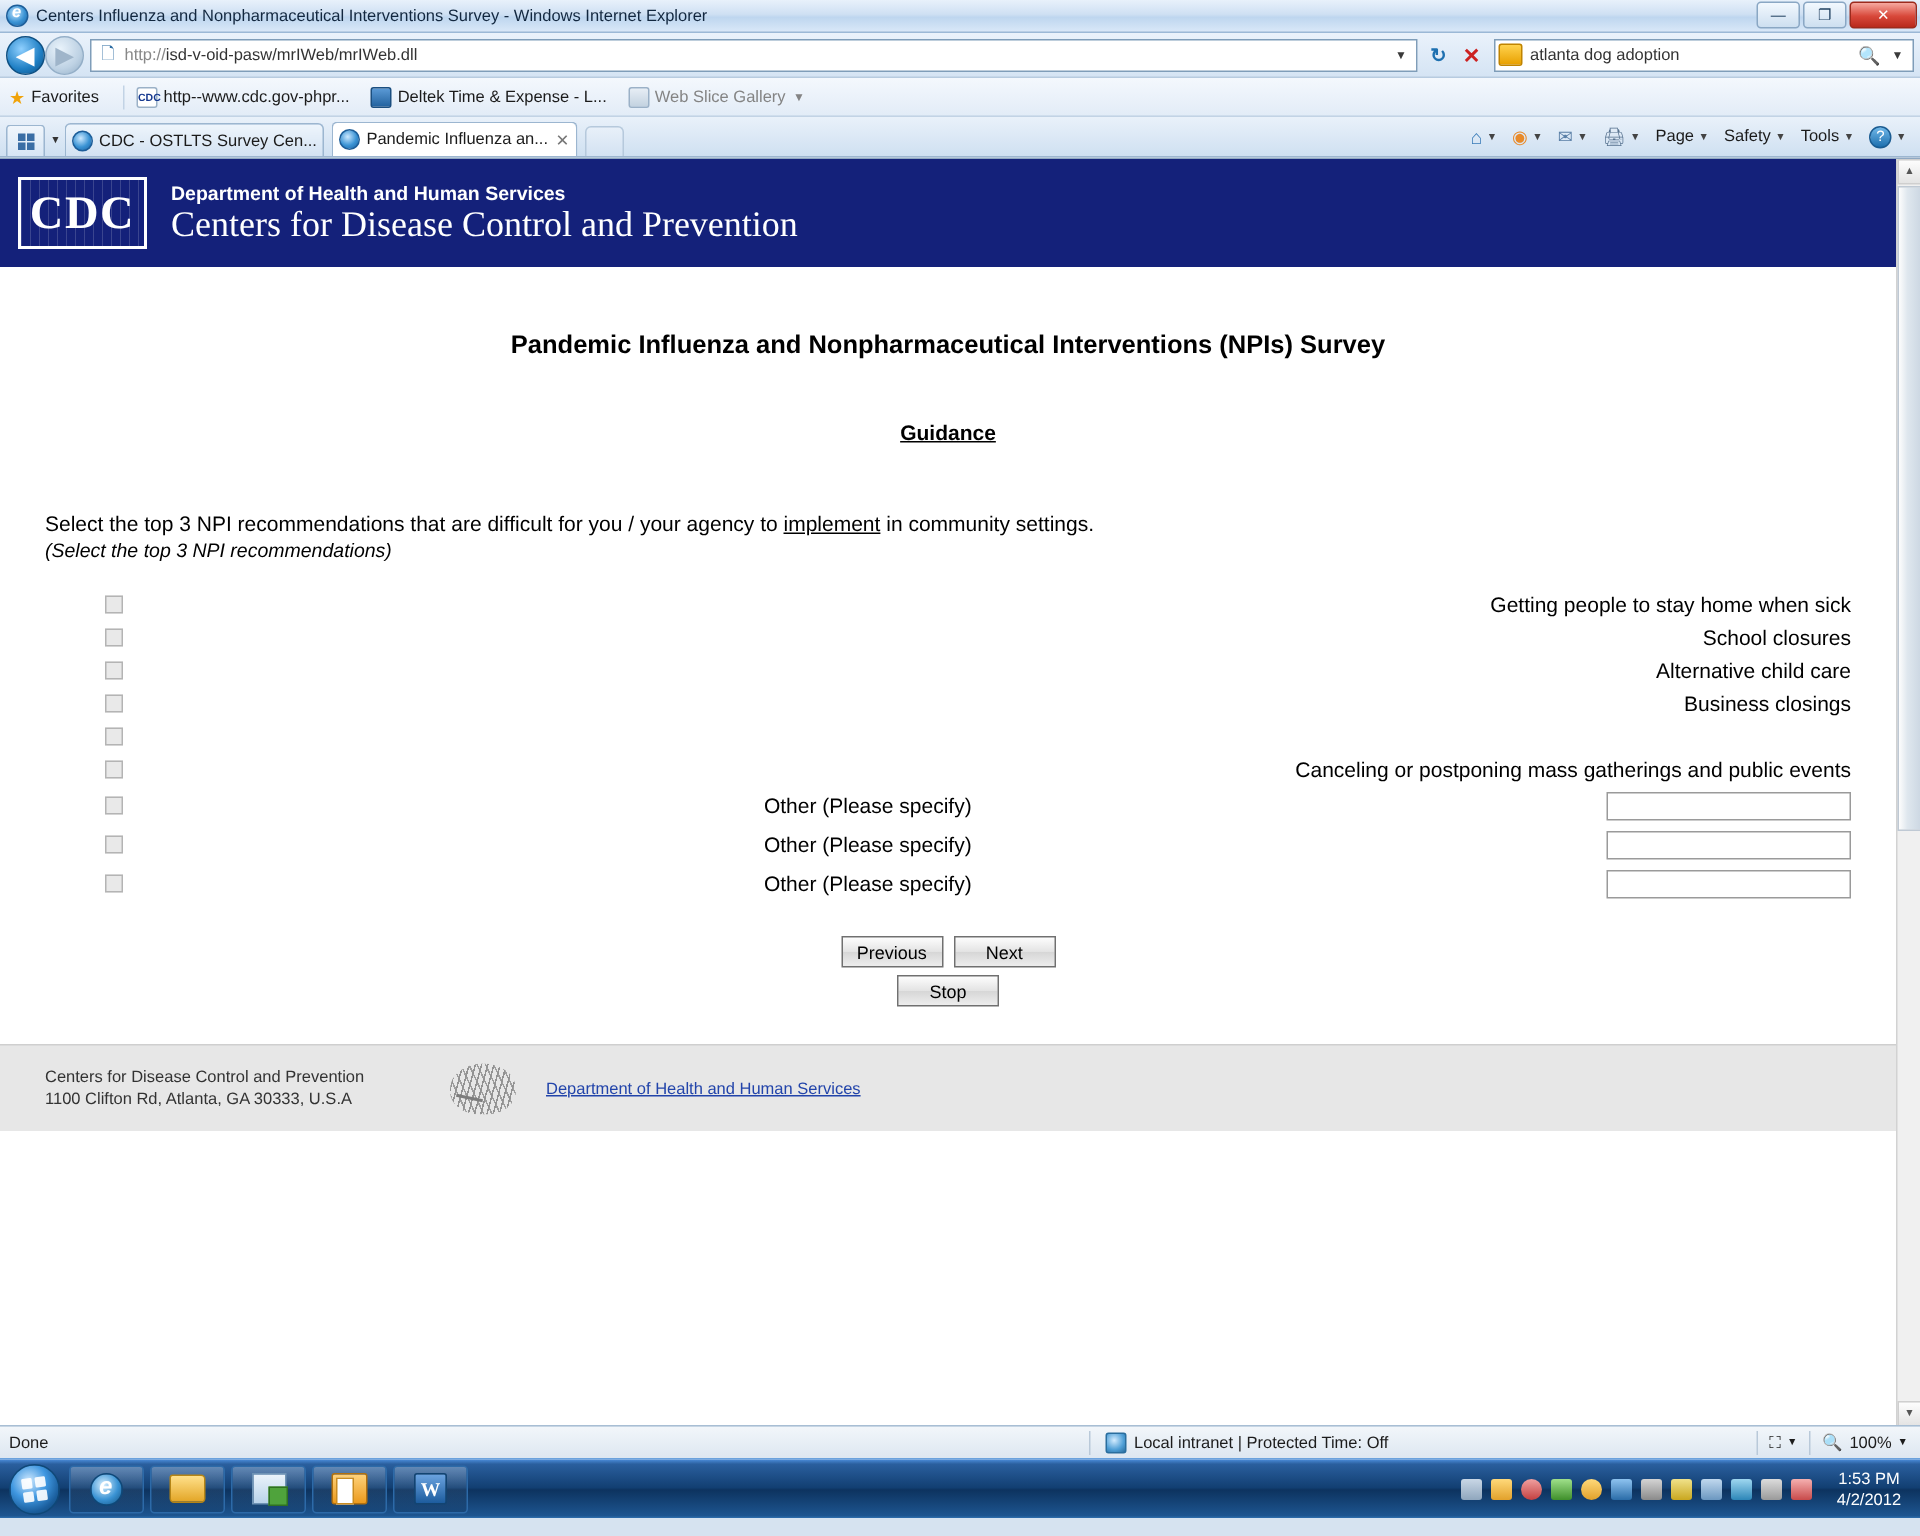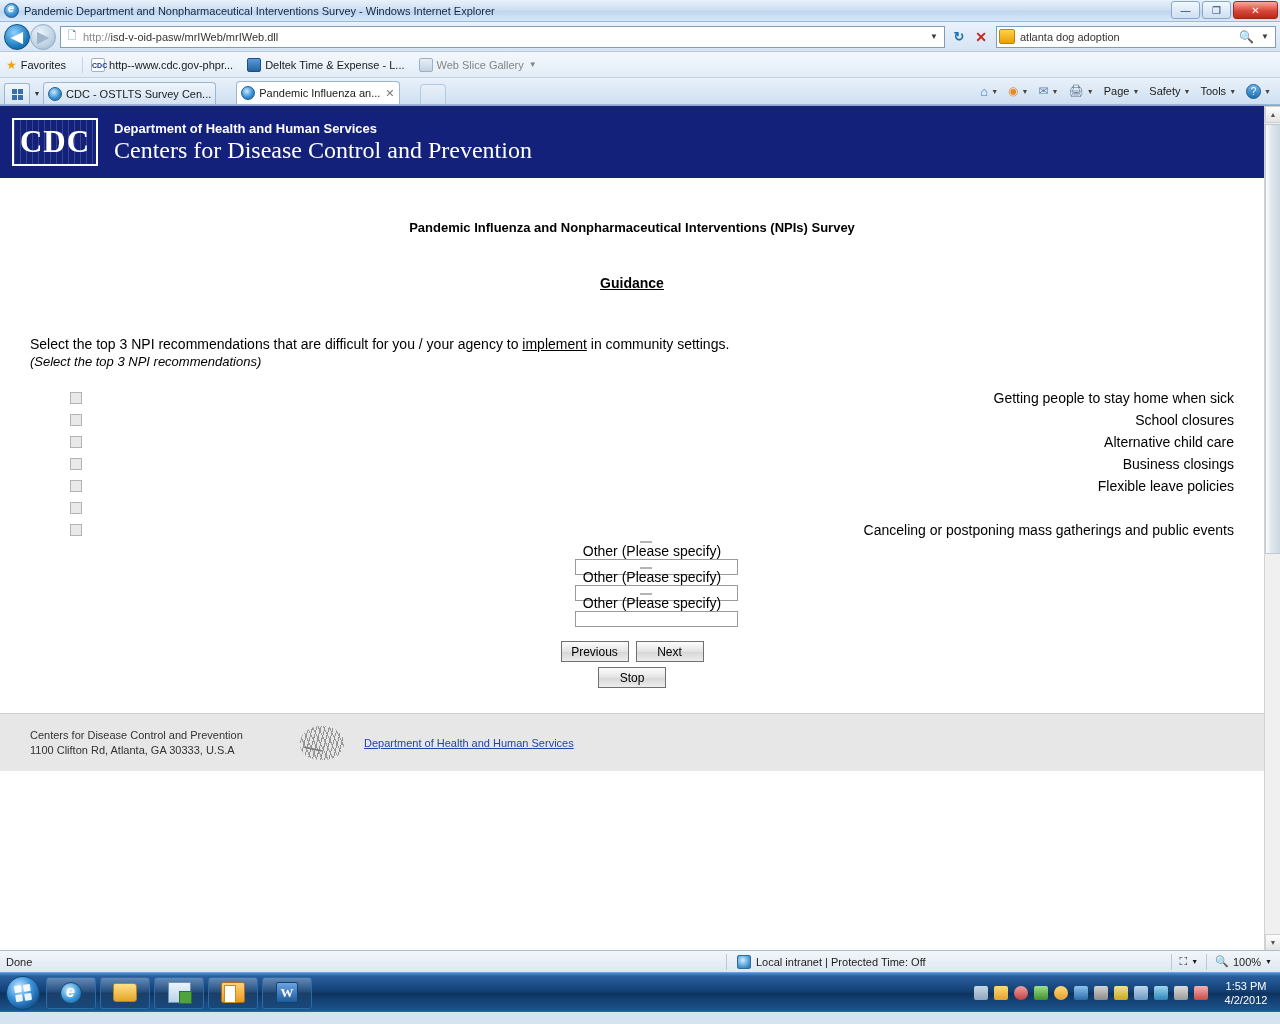--- a/index.html
+++ b/index.html
@@ -208,21 +208,21 @@
   .tab {
     height: 22px;
     min-width: 150px;
     max-width: 190px;
     border: 1px solid #9cb6d0;
     border-bottom: none;
     border-radius: 4px 4px 0 0;
     background: linear-gradient(to bottom, #eef5fc, #d3e2f2);
     display: flex; align-items: center;
     padding: 0 4px;
-    margin-right: 20px;
+    margin-right: 5px;
     font-size: 11px;
     color: #1b1b1b;
     white-space: nowrap;
     overflow: hidden;
   }
   .tab.active {
     background: #ffffff;
     height: 23px;
   }
   .tab .tab-ico { width: 14px; height: 14px; margin-right: 4px; flex: 0 0 auto;
@@ -326,21 +326,21 @@
     font-size: 24px;
     font-family: "Liberation Serif", serif;
   }
 
   
   .content {
     padding: 0 30px;
   }
   h1.survey-title {
     text-align: center;
-    font-size: 13px;
+    font-size: 17px;
     font-weight: bold;
     color: #000;
     margin: 42px 0 0 0;
   }
   .guidance {
     text-align: center;
     font-size: 14px;
     font-weight: bold;
     text-decoration: underline;
     margin-top: 40px;
@@ -371,21 +371,21 @@
     justify-content: space-between;
   }
   .opt-row input[type="checkbox"] {
     width: 12px; height: 12px;
     margin: 0 12px 0 0;
     -webkit-appearance: none;
     appearance: none;
     background: #e9e9e9;
     border: 1px solid #b4b4b4;
   }
-  .opt-row.other { height: 26px; flex-direction: column; }
+  .opt-row.other { height: 26px; }
   .txt-in {
     width: 163px;
     height: 19px;
     margin-left: 8px;
     border: 1px solid #9a9a9a;
     background: #ffffff;
     font-size: 12px;
     padding: 0 3px;
   }
   .btn-row {
@@ -550,21 +550,21 @@
     width: 56px;
   }
 </style>
 </head>
 <body>
 
 <div class="window">
 
   <div class="titlebar">
     <span class="ie-logo"></span>
-    <span class="title-text">Pandemic Department and Nonpharmaceutical Interventions Survey - Windows Internet Explorer</span>
+    <span class="title-text">Centers Influenza and Nonpharmaceutical Interventions Survey - Windows Internet Explorer</span>
     <div class="win-buttons">
       <div class="win-btn">—</div>
       <div class="win-btn">❐</div>
       <div class="win-btn close">✕</div>
     </div>
   </div>
 
   <div class="navrow">
     <div class="navbtn back">◀</div>
     <div class="navbtn fwd">▶</div>
@@ -690,24 +690,20 @@
             <input type="checkbox" style="">
             <span>School closures</span>
           </div>
           <div class="opt-row">
             <input type="checkbox" style="">
             <span>Alternative child care</span>
           </div>
           <div class="opt-row">
             <input type="checkbox" style="">
             <span>Business closings</span>
-          </div>
-          <div class="opt-row">
-            <input type="checkbox" style="">
-            <span>Flexible leave policies</span>
           </div>
           <div class="opt-row">
             <input type="checkbox" style="">
           </div>
           <div class="opt-row">
             <input type="checkbox" style="">
             <span>Canceling or postponing mass gatherings and public events</span>
           </div>
           <div class="opt-row other">
             <input type="checkbox" style="">

